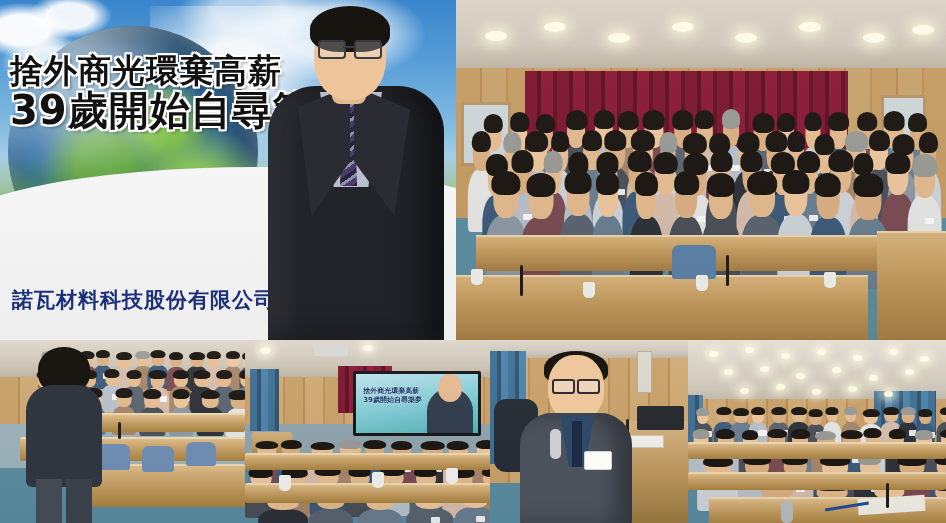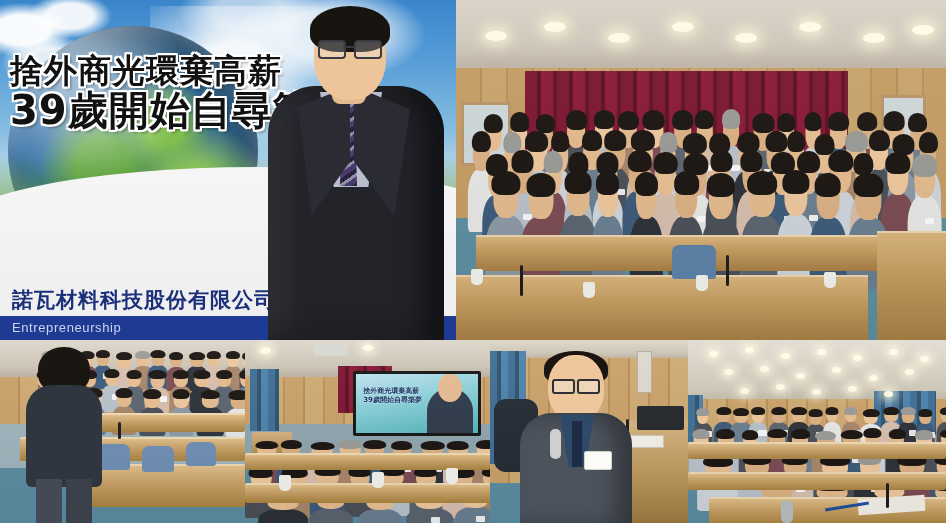--- a/index.html
+++ b/index.html
@@ -162,23 +162,20 @@
     <div class="whitesweep"></div>
 
     <div class="headline">
       <div class="hl-line hl1">捨外商光環棄高薪</div>
       <div class="hl-line hl2">39歲開始自尋築夢</div>
     </div>
 
 
     <div class="p-tag">諾瓦材料科技股份有限公司</div>
 
-    <div class="p-bar">
-      <span>Entrepreneurship</span>
-    </div>
 
     <div class="fig">
       <div class="f-suit"></div>
       <div class="f-shirt"></div>
       <div class="f-tie"></div>
       <div class="f-lapL"></div>
       <div class="f-lapR"></div>
       <div class="f-neck"></div>
       <div class="f-head"></div>
       <div class="f-hair"></div>

